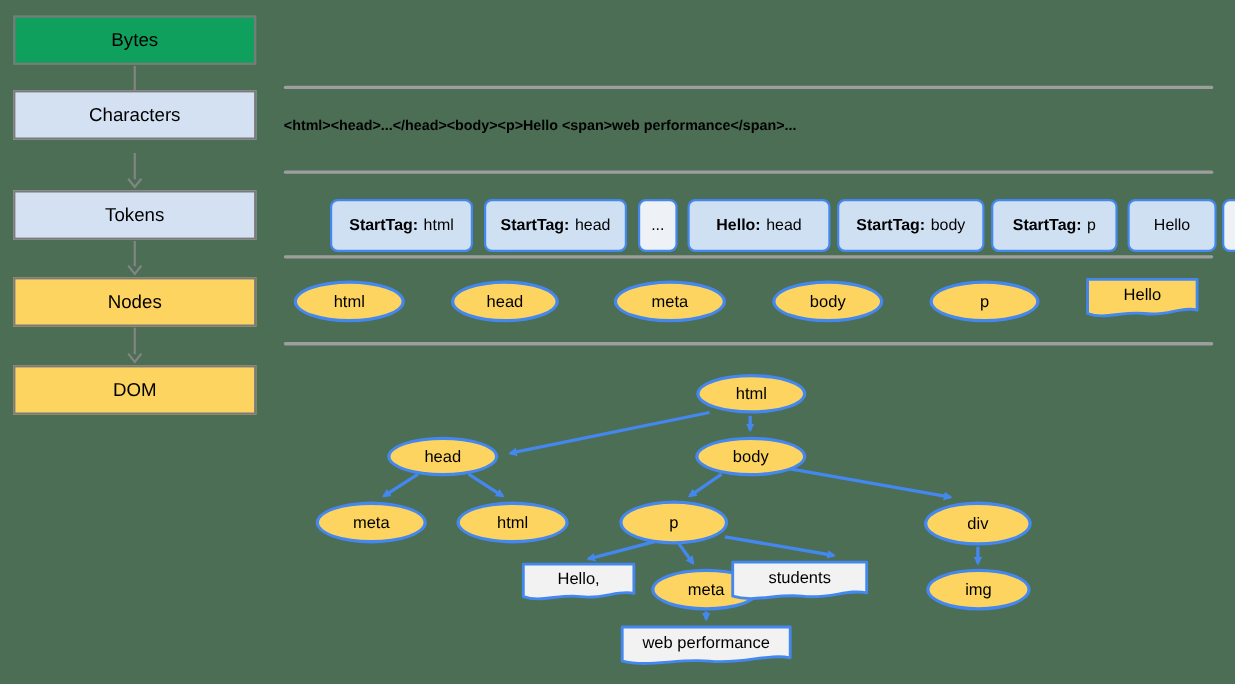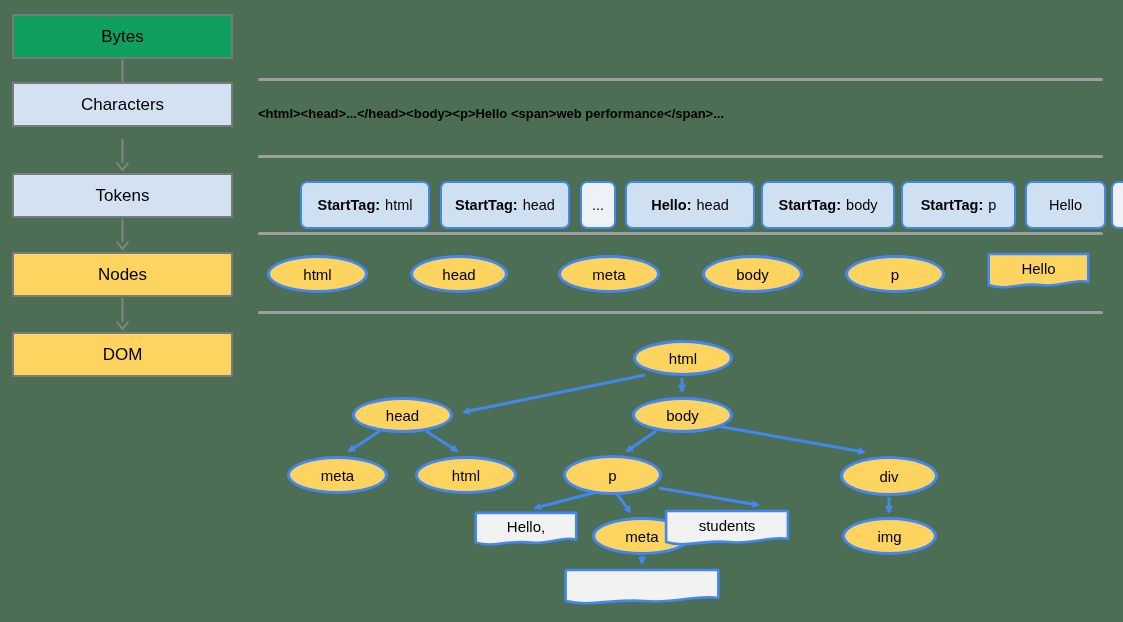--- a/index.html
+++ b/index.html
@@ -185,15 +185,16 @@
   <div class="tn" style="left:664px;top:509px;width:126px;height:40px">
     <svg viewBox="0 0 120 40" preserveAspectRatio="none">
       <path class="tnp" d="M2 2 L118 2 L118 30 C102 26 86 36 62 33 C40 30.5 20 39 2 33 Z"></path>
       </svg>
     <span>students</span>
   </div>
   <div class="tn" style="left:563px;top:568px;width:158px;height:40px">
     <svg viewBox="0 0 120 40" preserveAspectRatio="none">
       <path class="tnp" d="M2 2 L118 2 L118 30 C102 26 86 36 62 33 C40 30.5 20 39 2 33 Z"></path>
       </svg>
+    <span>web performance</span>
   </div>
 
 </div>
 
 </body></html>

